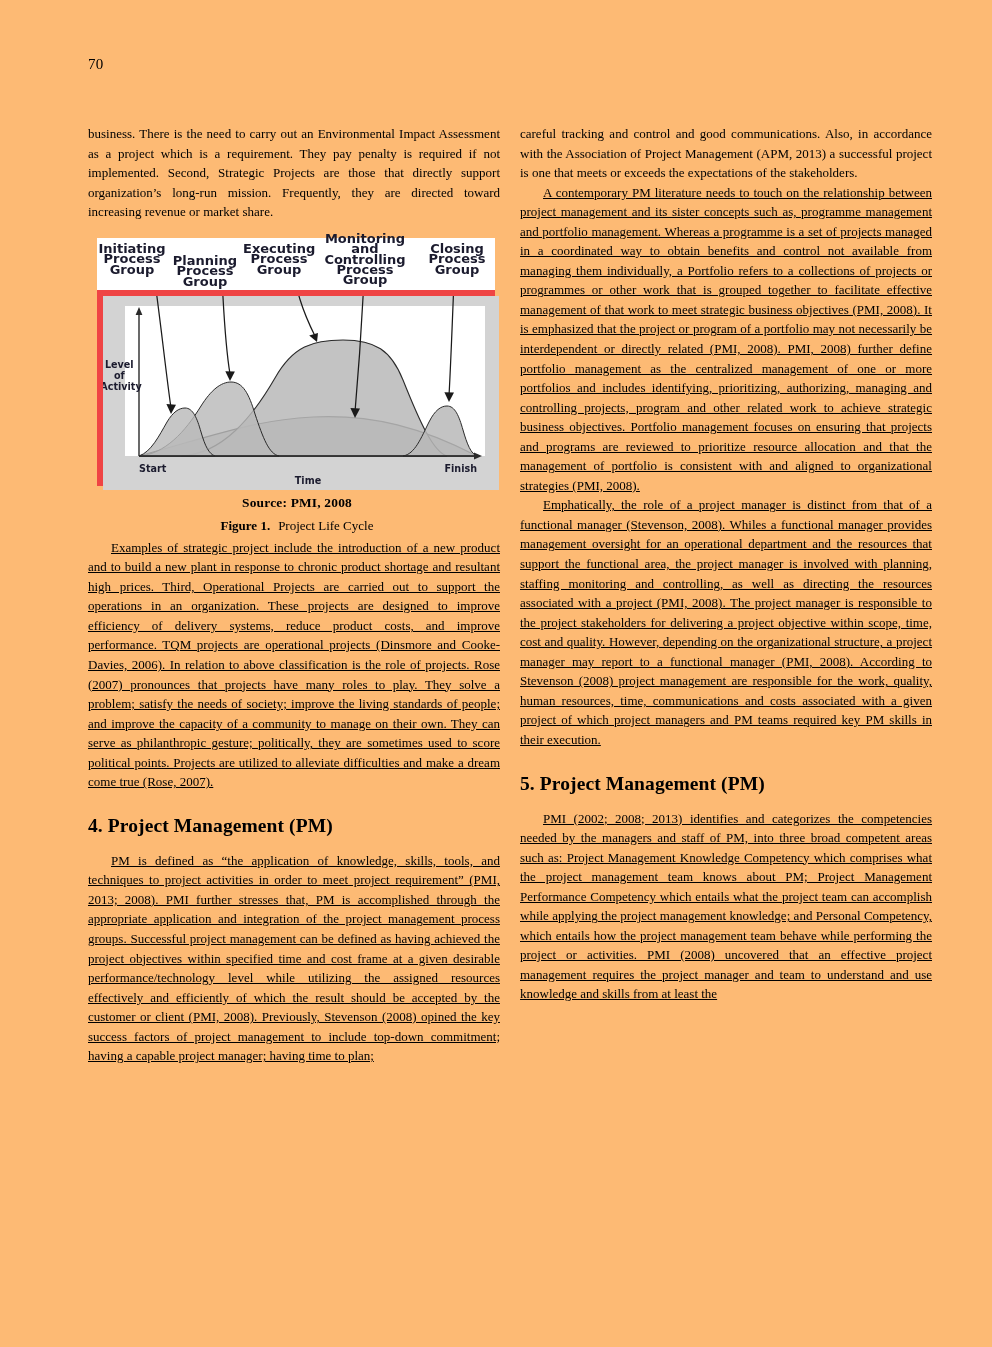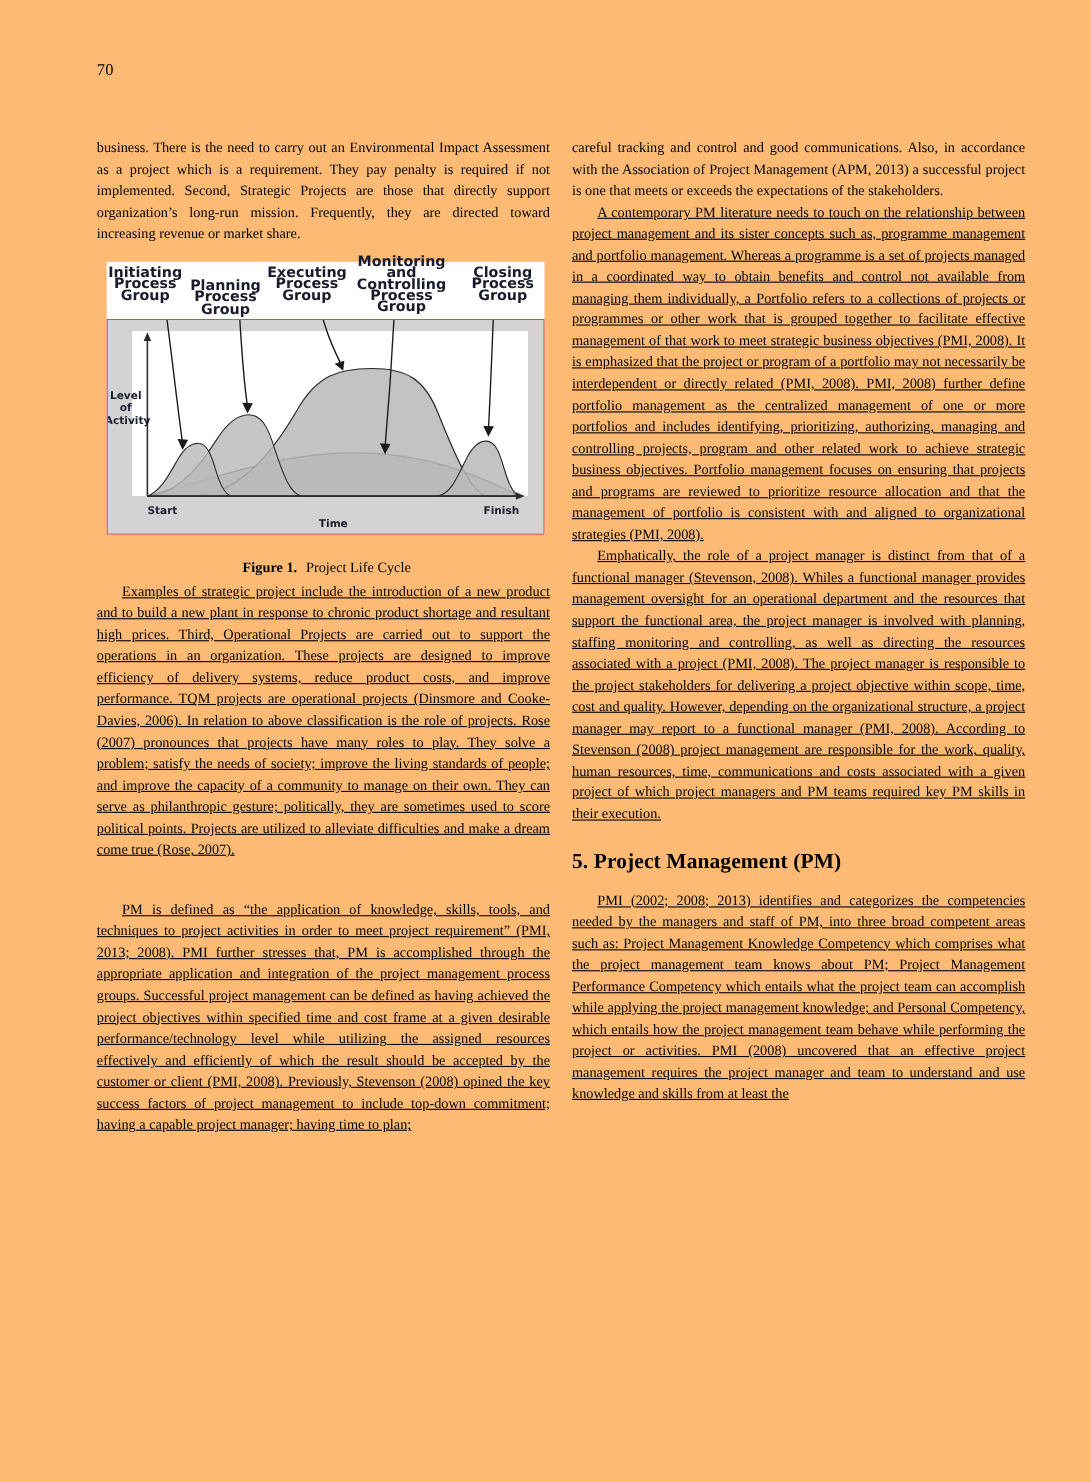--- a/index.html
+++ b/index.html
@@ -123,34 +123,34 @@
     color: #1b1b2e;
     white-space: pre-line;
   }
   .fig-canvas {
     position: absolute;
     left: 0;
     top: 52px;
     width: 398px;
     height: 196px;
     background: #d3d3d3;
-    border: 1px solid #ef4444;
+    border: 6px solid #ef4444;
     box-sizing: border-box;
   }
   .fig-svg { display: block; }
 
   .fig-source {
     margin-top: 9px;
     text-align: center;
     font-size: 13.4px;
     font-weight: bold;
     letter-spacing: .2px;
   }
   .fig-caption {
-    margin-top: 22px;
+    margin-top: 7px;
     text-align: center;
     font-size: 13px;
   }
   .fig-caption .cap-num { font-weight: bold; }
   .fig-caption .cap-txt { margin-left: 8px; }
 </style>
 </head>
 <body>
 
 <div class="page">
@@ -232,30 +232,32 @@
                 <tspan x="18" dy="11">of</tspan>
                 <tspan x="18" dy="11">Activity</tspan>
               </text>
               <text x="36" y="176" font-family="DejaVu Sans, Liberation Sans, sans-serif" font-size="9.6" font-weight="700" fill="#1b1b2e">Start</text>
               <text x="374" y="176" text-anchor="end" font-family="DejaVu Sans, Liberation Sans, sans-serif" font-size="9.6" font-weight="700" fill="#1b1b2e">Finish</text>
               <text x="205" y="188" text-anchor="middle" font-family="DejaVu Sans, Liberation Sans, sans-serif" font-size="9.6" font-weight="700" fill="#1b1b2e">Time</text>
             </svg>
           </div>
         </div>
 
+        <div class="fig-source">Source: PMI, 2008</div>
         <div class="fig-caption">
           <span class="cap-num">Figure 1.</span><span class="cap-txt">Project Life Cycle</span>
         </div>
       </div>
 
       <div class="sp-small"></div>
 
       <p class="body indent">Examples of strategic project include the introduction of a new product and to build a new plant in response to chronic product shortage and resultant high prices. Third, Operational Projects are carried out to support the operations in an organization. These projects are designed to improve efficiency of delivery systems, reduce product costs, and improve performance. TQM projects are operational projects (Dinsmore and Cooke-Davies, 2006). In relation to above classification is the role of projects. Rose (2007) pronounces that projects have many roles to play. They solve a problem; satisfy the needs of society; improve the living standards of people; and improve the capacity of a community to manage on their own. They can serve as philanthropic gesture; politically, they are sometimes used to score political points. Projects are utilized to alleviate difficulties and make a dream come true (Rose, 2007).</p>
 
       <div class="sp-before-head"></div>
+      <h2 class="section">4. Project Management (PM)</h2>
       <div class="sp-after-head"></div>
 
       <p class="body indent">PM is defined as “the application of knowledge, skills, tools, and techniques to project activities in order to meet project requirement” (PMI, 2013; 2008). PMI further stresses that, PM is accomplished through the appropriate application and integration of the project management process groups. Successful project management can be defined as having achieved the project objectives within specified time and cost frame at a given desirable performance/technology level while utilizing the assigned resources effectively and efficiently of which the result should be accepted by the customer or client (PMI, 2008). Previously, Stevenson (2008) opined the key success factors of project management to include top-down commitment; having a capable project manager; having time to plan;</p>
     </div>
 
     <div class="col col-right">
 
       <p class="body">careful tracking and control and good communications. Also, in accordance with the Association of Project Management (APM, 2013) a successful project is one that meets or exceeds the expectations of the stakeholders.</p>
       <p class="body indent">A contemporary PM literature needs to touch on the relationship between project management and its sister concepts such as, programme management and portfolio management. Whereas a programme is a set of projects managed in a coordinated way to obtain benefits and control not available from managing them individually, a Portfolio refers to a collections of projects or programmes or other work that is grouped together to facilitate effective management of that work to meet strategic business objectives (PMI, 2008). It is emphasized that the project or program of a portfolio may not necessarily be interdependent or directly related (PMI, 2008). PMI, 2008) further define portfolio management as the centralized management of one or more portfolios and includes identifying, prioritizing, authorizing, managing and controlling projects, program and other related work to achieve strategic business objectives. Portfolio management focuses on ensuring that projects and programs are reviewed to prioritize resource allocation and that the management of portfolio is consistent with and aligned to organizational strategies (PMI, 2008).</p>
       <p class="body indent">Emphatically, the role of a project manager is distinct from that of a functional manager (Stevenson, 2008). Whiles a functional manager provides management oversight for an operational department and the resources that support the functional area, the project manager is involved with planning, staffing monitoring and controlling, as well as directing the resources associated with a project (PMI, 2008). The project manager is responsible to the project stakeholders for delivering a project objective within scope, time, cost and quality. However, depending on the organizational structure, a project manager may report to a functional manager (PMI, 2008). According to Stevenson (2008) project management are responsible for the work, quality, human resources, time, communications and costs associated with a given project of which project managers and PM teams required key PM skills in their execution.</p>

